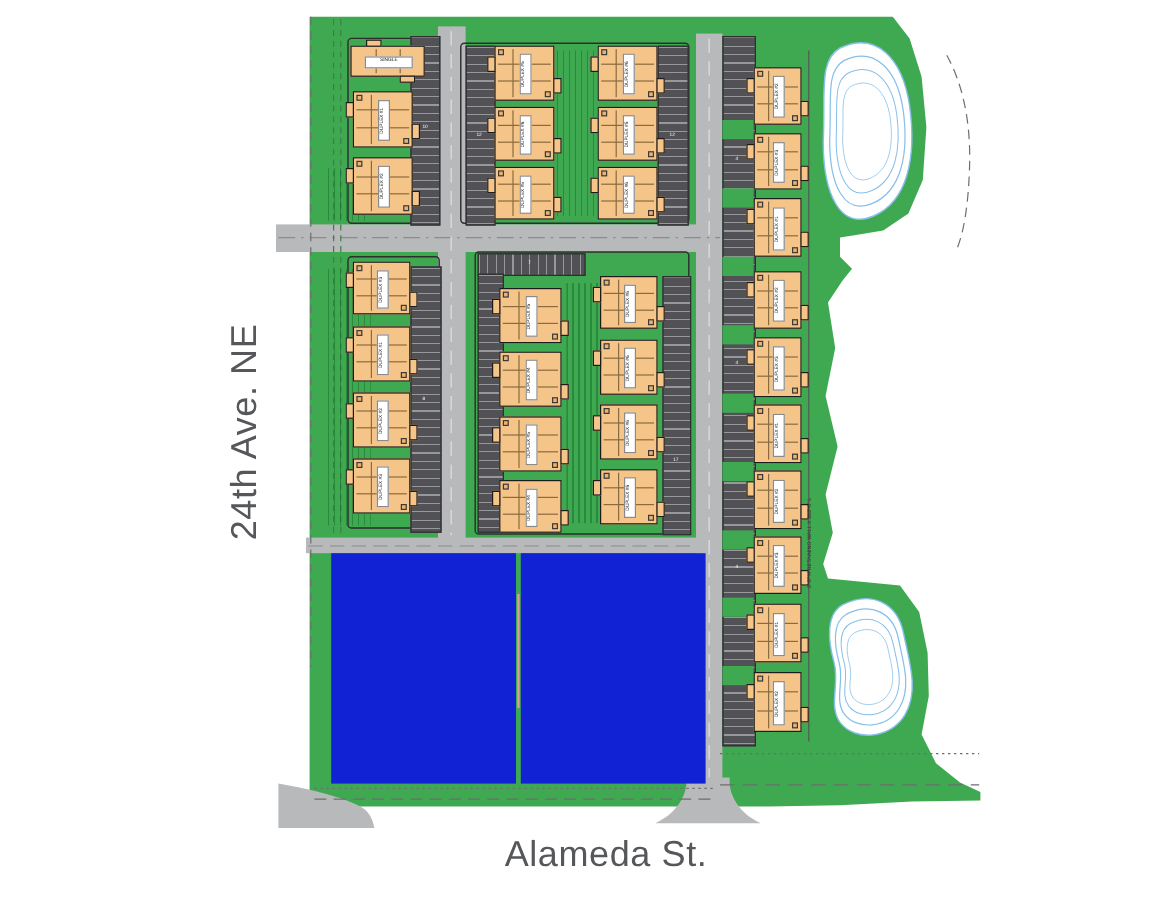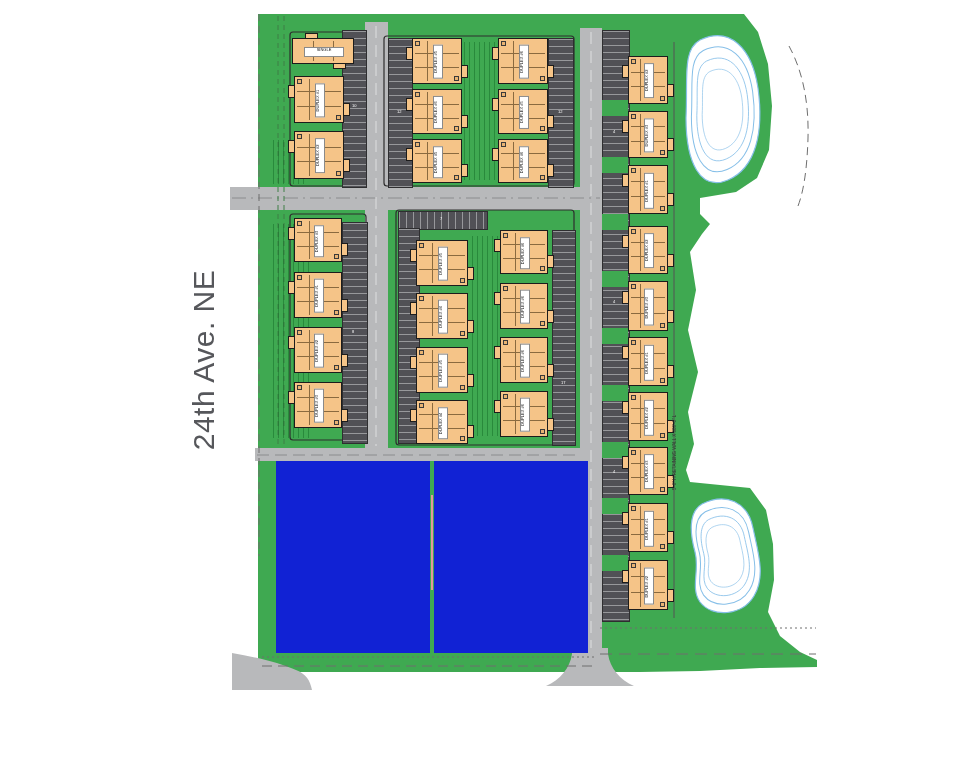--- a/index.html
+++ b/index.html
@@ -91,20 +91,21 @@
       <path d="M789,46 C802,70 809,100 808,138 C807,172 803,193 798,206" stroke-dasharray="8 5"></path>
     </g>
   </svg>
 
   <div class="hatch" style="left:273px;top:140px;width:34px;height:44px;"></div>
   <div class="hatch" style="left:273px;top:224px;width:36px;height:214px;"></div>
   <div class="hatch" style="left:464px;top:42px;width:34px;height:138px;"></div>
   <div class="hatch" style="left:472px;top:236px;width:28px;height:200px;"></div>
 
   <div class="street" id="street-left">24th Ave. NE</div>
+  <div class="street" id="street-bottom">Alameda St.</div>
   <div id="wallnote">5'-0" H RETAINING WALL X 383'-0" L</div>
 <div class="pk pk-v" style="left: 342px; top: 30px; width: 23px; height: 156px;"></div>
     <div class="pk pk-v" style="left: 388px; top: 38px; width: 23px; height: 148px;"></div>
     <div class="pk pk-v" style="left: 548px; top: 38px; width: 24px; height: 148px;"></div>
     <div class="pk pk-v" style="left: 342px; top: 222px; width: 24px; height: 220px;"></div>
     <div class="pk pk-h" style="left: 398px; top: 211px; width: 88px; height: 17px;"></div>
     <div class="pk pk-v" style="left: 398px; top: 228px; width: 20px; height: 214px;"></div>
     <div class="pk pk-v" style="left: 552px; top: 230px; width: 22px; height: 214px;"></div>
     <div class="pk pk-v" style="left: 602px; top: 30px; width: 26px; height: 590px;"></div>
     <div class="pkbreak" style="left: 602px; top: 100px; width: 26px; height: 16px;"></div>

